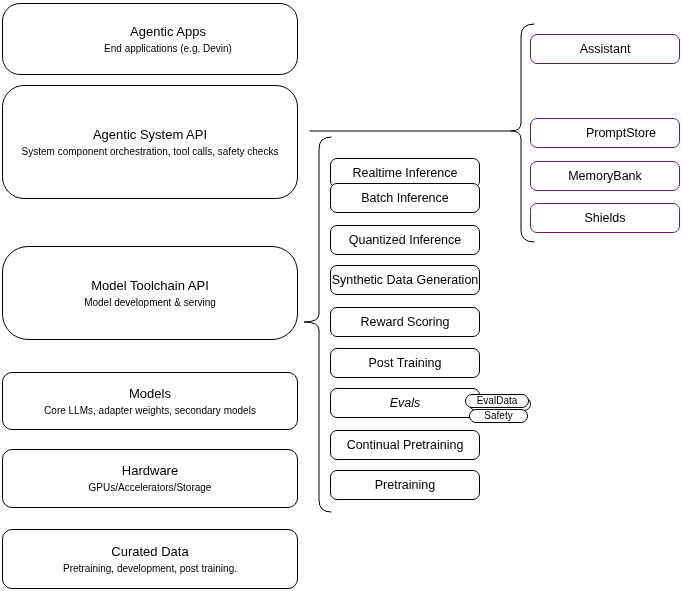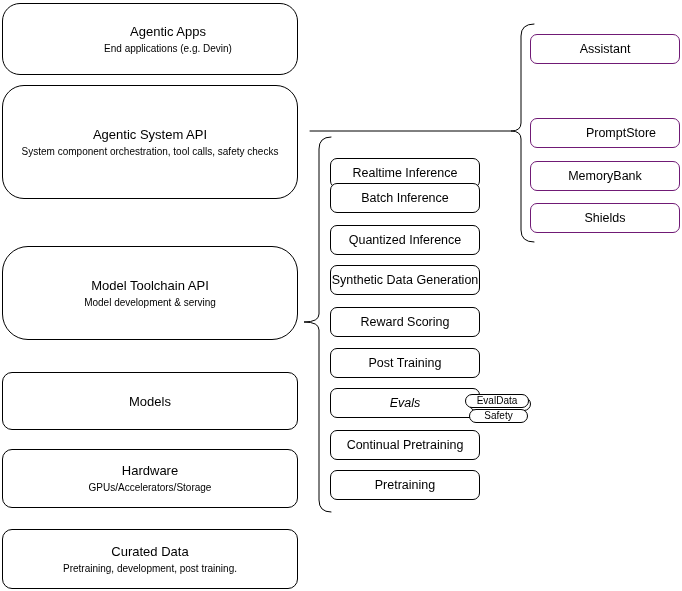--- a/index.html
+++ b/index.html
@@ -128,20 +128,21 @@
   <div class="layer bb1">
     <div class="title">Agentic System API</div>
     <div class="subtitle">System component orchestration, tool calls, safety checks</div>
   </div>
   <div class="layer bb2">
     <div class="title">Model Toolchain API</div>
     <div class="subtitle">Model development &amp; serving</div>
   </div>
   <div class="layer bb3">
     <div class="title">Models</div>
+    <div class="subtitle">Core LLMs, adapter weights, secondary models</div>
   </div>
   <div class="layer bb4">
     <div class="title">Hardware</div>
     <div class="subtitle">GPUs/Accelerators/Storage</div>
   </div>
   <div class="layer bb5">
     <div class="title">Curated Data</div>
     <div class="subtitle">Pretraining, development, post training.</div>
   </div>
 

